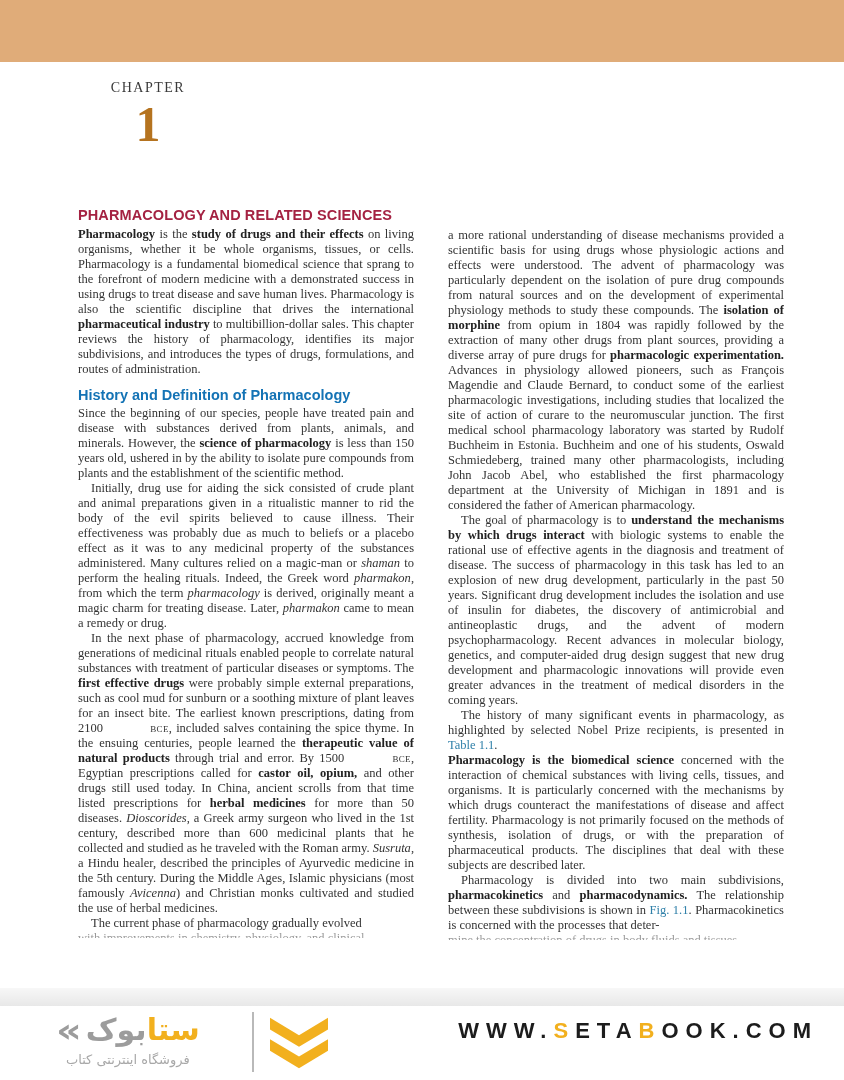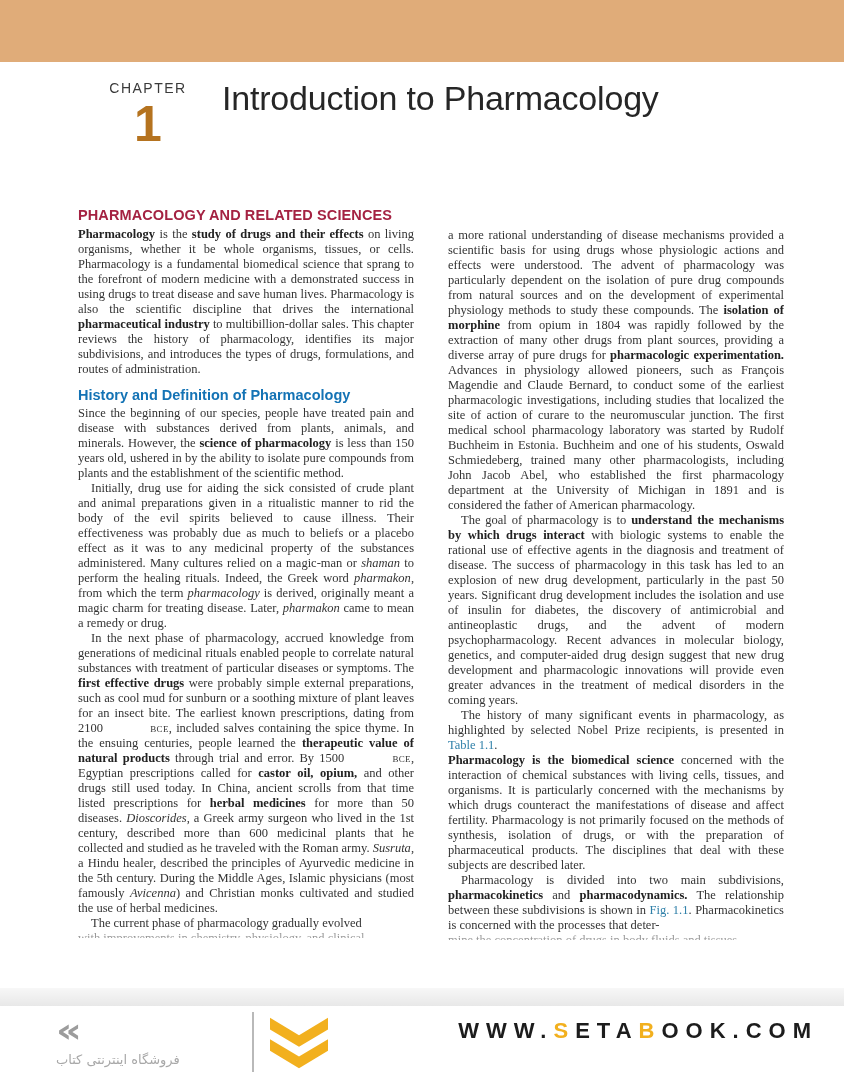--- a/index.html
+++ b/index.html
@@ -10,21 +10,21 @@
     overflow:hidden;
     font-family:"Liberation Serif", serif;
   }
   .top-band{
     position:absolute;top:0;left:0;width:844px;height:62px;
     background:var(--band, #e0ac79);
   }
   
   .chapter-block{
     position:absolute;top:80px;left:108px;width:80px;text-align:center;
-    font-family:Liberation Sans, sans-serif;
+    font-family:Liberation Serif, serif;
   }
   .chapter-label{
     font-size:14px;letter-spacing:1.5px;color:#3a3a3a;font-weight:400;
   }
   .chapter-number{
     font-size:50px;font-weight:bold;color:var(--chapter-orange,#b5731f);
     line-height:52px;margin-top:2px;
   }
   .chapter-title{
     position:absolute;top:78px;left:222px;margin:0;
@@ -106,21 +106,21 @@
 </head>
 <body>
 
 <div class="top-band"></div>
 
 <div class="chapter-block">
   <div class="chapter-label">CHAPTER</div>
   <div class="chapter-number">1</div>
 </div>
 
-<h1 class="chapter-title"><span>Introduction to Pharmacology</span><br></h1>
+<h1 class="chapter-title"><br></h1>
 
 <div class="bottom-shade"></div>
 
 <div class="columns">
   <div class="col col-left" id="col-left">
       <div class="h-red">PHARMACOLOGY AND RELATED SCIENCES</div>
       <p class="para"><span class="seg-b">Pharmacology</span><span class="seg-n"> is the </span><span class="seg-b">study of drugs and their effects</span><span class="seg-n"> on living organisms, whether it be whole organisms, tissues, or cells. Pharmacology is a fundamental biomedical science that sprang to the forefront of modern medicine with a demonstrated success in using drugs to treat disease and save human lives. Pharmacology is also the scientific discipline that drives the international </span><span class="seg-b">pharmaceutical industry</span><span class="seg-n"> to multibillion-dollar sales. This chapter reviews the history of pharmacology, identifies its major subdivisions, and introduces the types of drugs, formulations, and routes of administration.</span></p>
       <div class="h-blue">History and Definition of Pharmacology</div>
       <p class="para"><span class="seg-n">Since the beginning of our species, people have treated pain and disease with substances derived from plants, animals, and minerals. However, the </span><span class="seg-b">science of pharmacology</span><span class="seg-n"> is less than 150 years old, ushered in by the ability to isolate pure compounds from plants and the establishment of the scientific method.</span></p>
       <p class="para indent"><span class="seg-n">Initially, drug use for aiding the sick consisted of crude plant and animal preparations given in a ritualistic manner to rid the body of the evil spirits believed to cause illness. Their effectiveness was probably due as much to beliefs or a placebo effect as it was to any medicinal property of the substances administered. Many cultures relied on a magic-man or </span><span class="seg-i">shaman</span><span class="seg-n"> to perform the healing rituals. Indeed, the Greek word </span><span class="seg-i">pharmakon</span><span class="seg-n">, from which the term </span><span class="seg-i">pharmacology</span><span class="seg-n"> is derived, originally meant a magic charm for treating disease. Later, </span><span class="seg-i">pharmakon</span><span class="seg-n"> came to mean a remedy or drug.</span></p>
@@ -139,20 +139,21 @@
       <div class="clipped">
         <p class="para">mine the concentration of drugs in body fluids and tissues</p>
       </div>
     </div>
 </div>
 
 <div class="footer">
   <div class="logo-left">
     <div class="logo-row">
       <span class="kaf-mark">«</span>
+      <span class="wordmark" dir="rtl"><span class="wm-y">ستا</span><span class="wm-g">بوک</span></span>
     </div>
     <div class="tagline" dir="rtl">فروشگاه اینترنتی کتاب</div>
   </div>
   <div class="divider"></div>
   <div class="emblem">
     <svg width="62" height="58" viewBox="0 0 64 60" xmlns="http://www.w3.org/2000/svg">
       <polygon points="2,4 32,22 62,4 62,16 32,34 2,16" fill="#f2b01e"></polygon>
       <polygon points="2,26 32,44 62,26 62,38 32,56 2,38" fill="#f2b01e"></polygon>
     </svg>
   </div>

